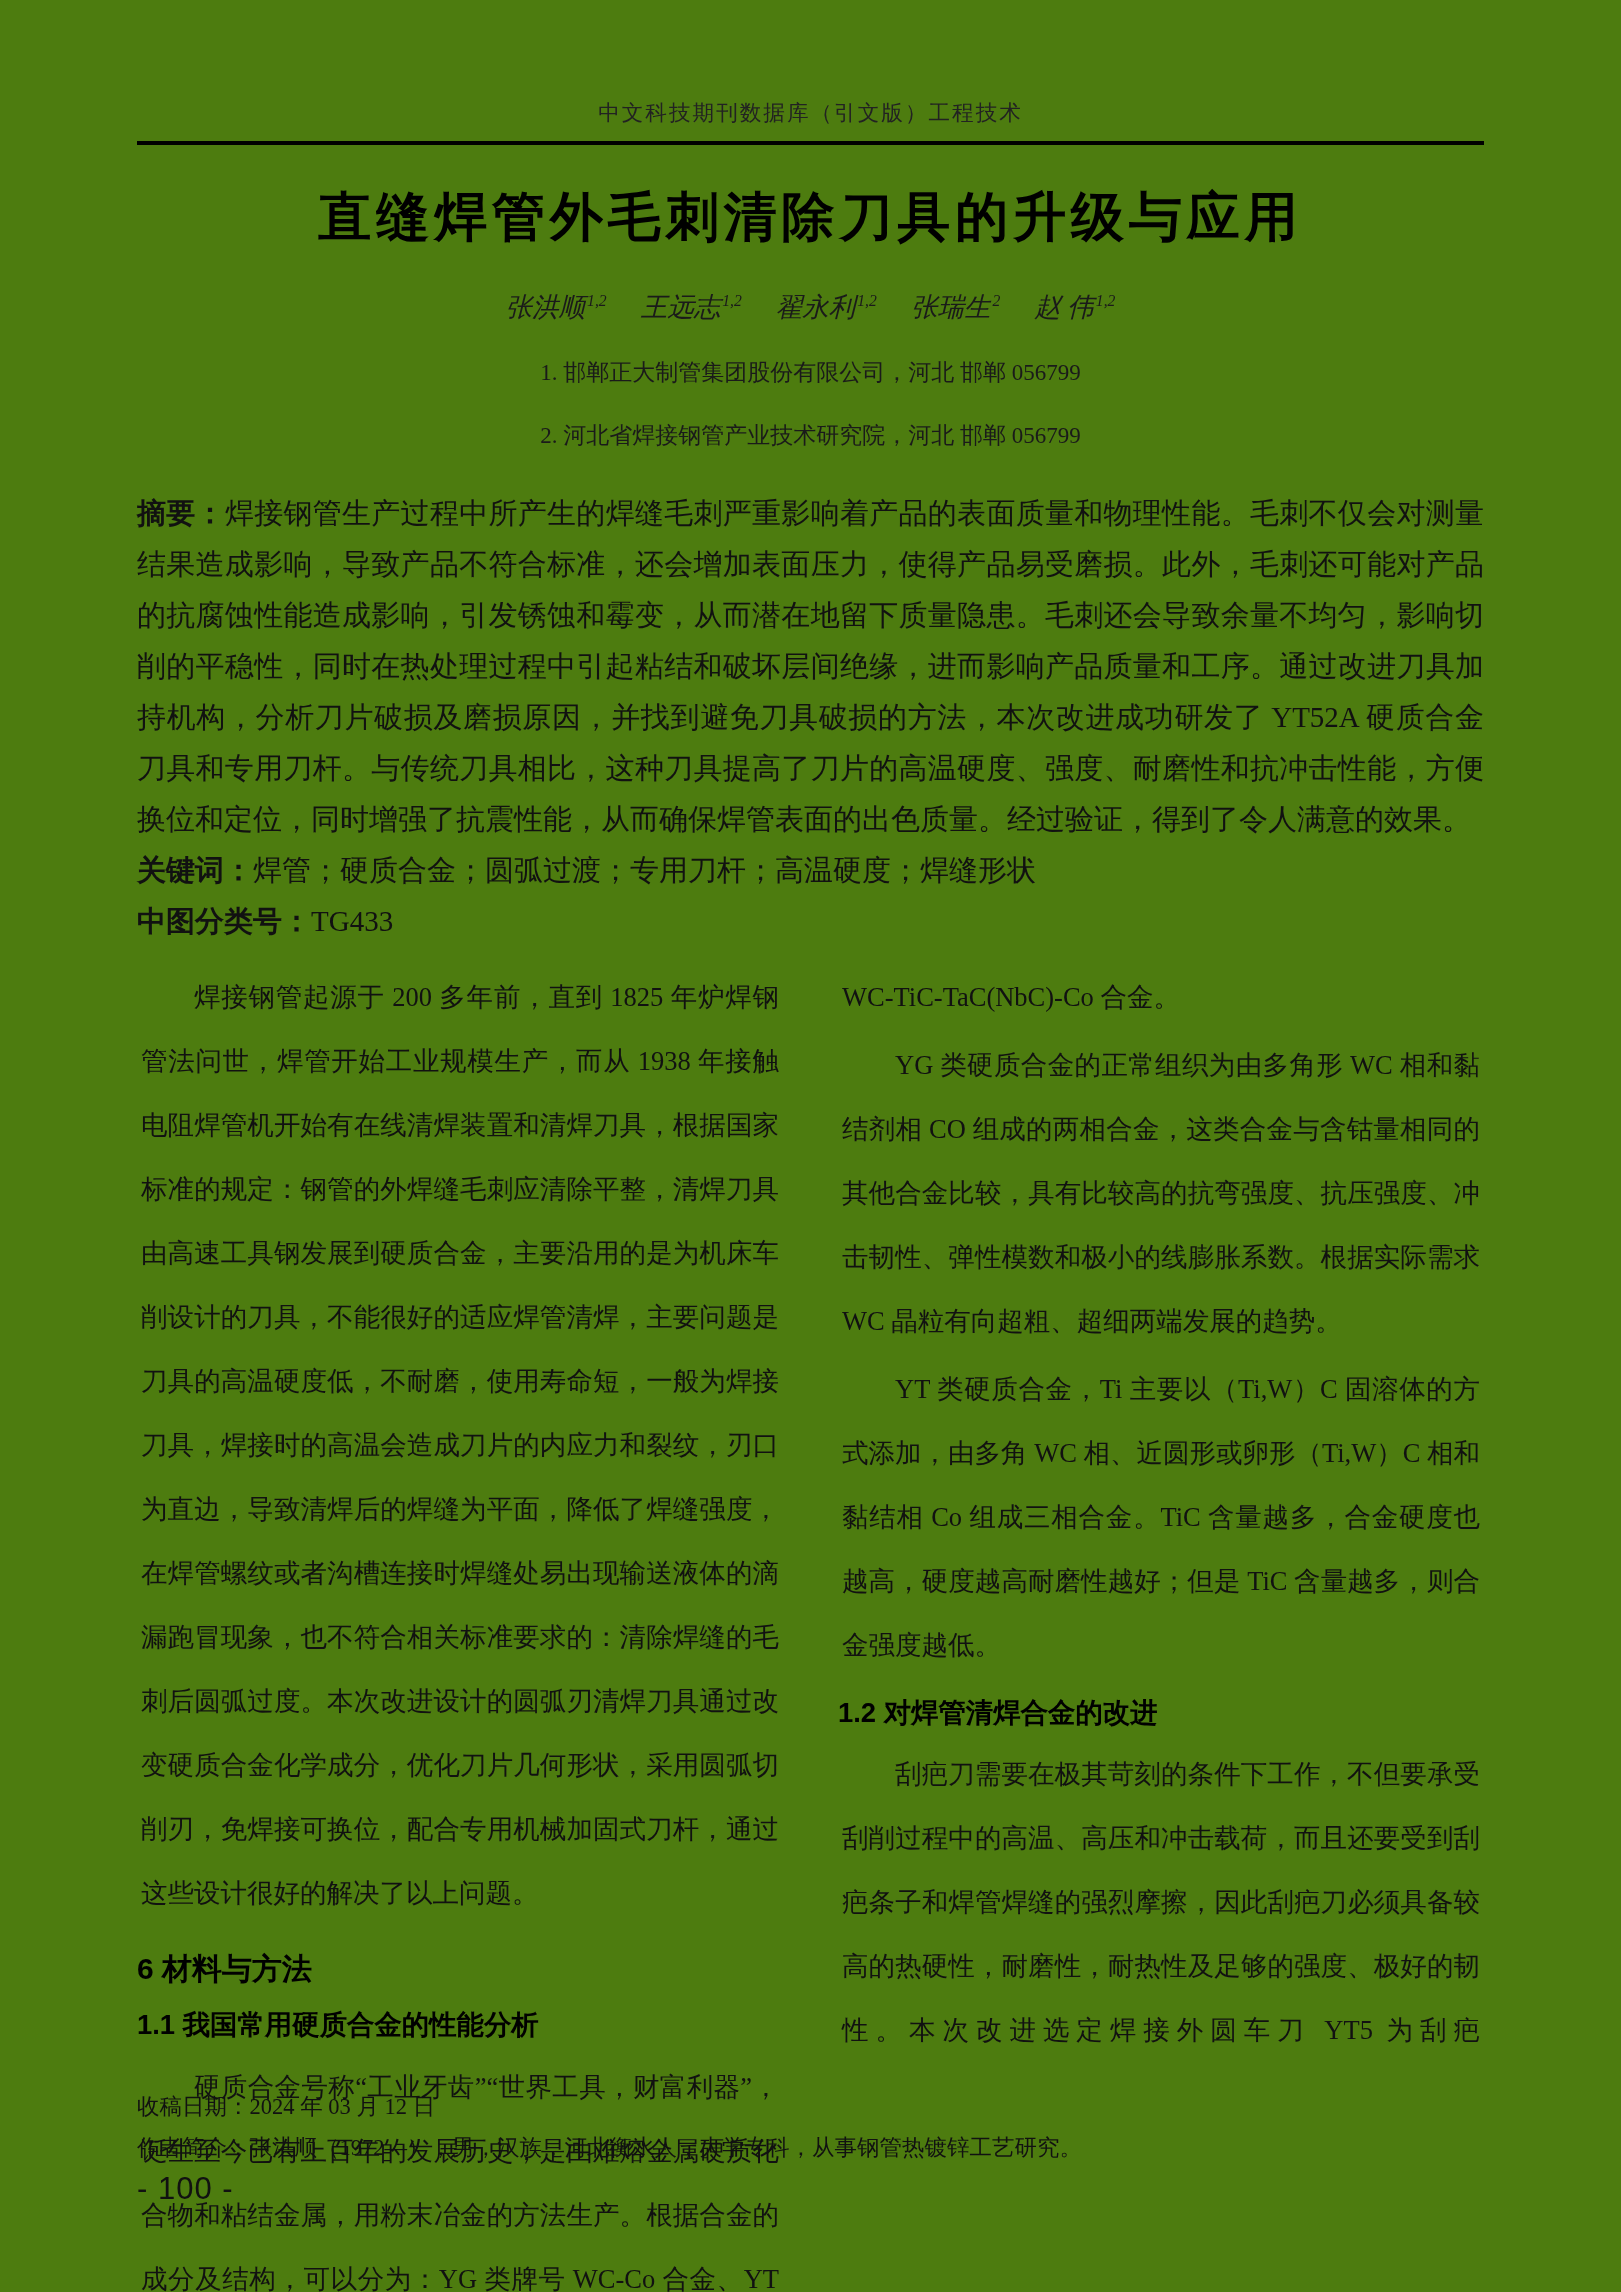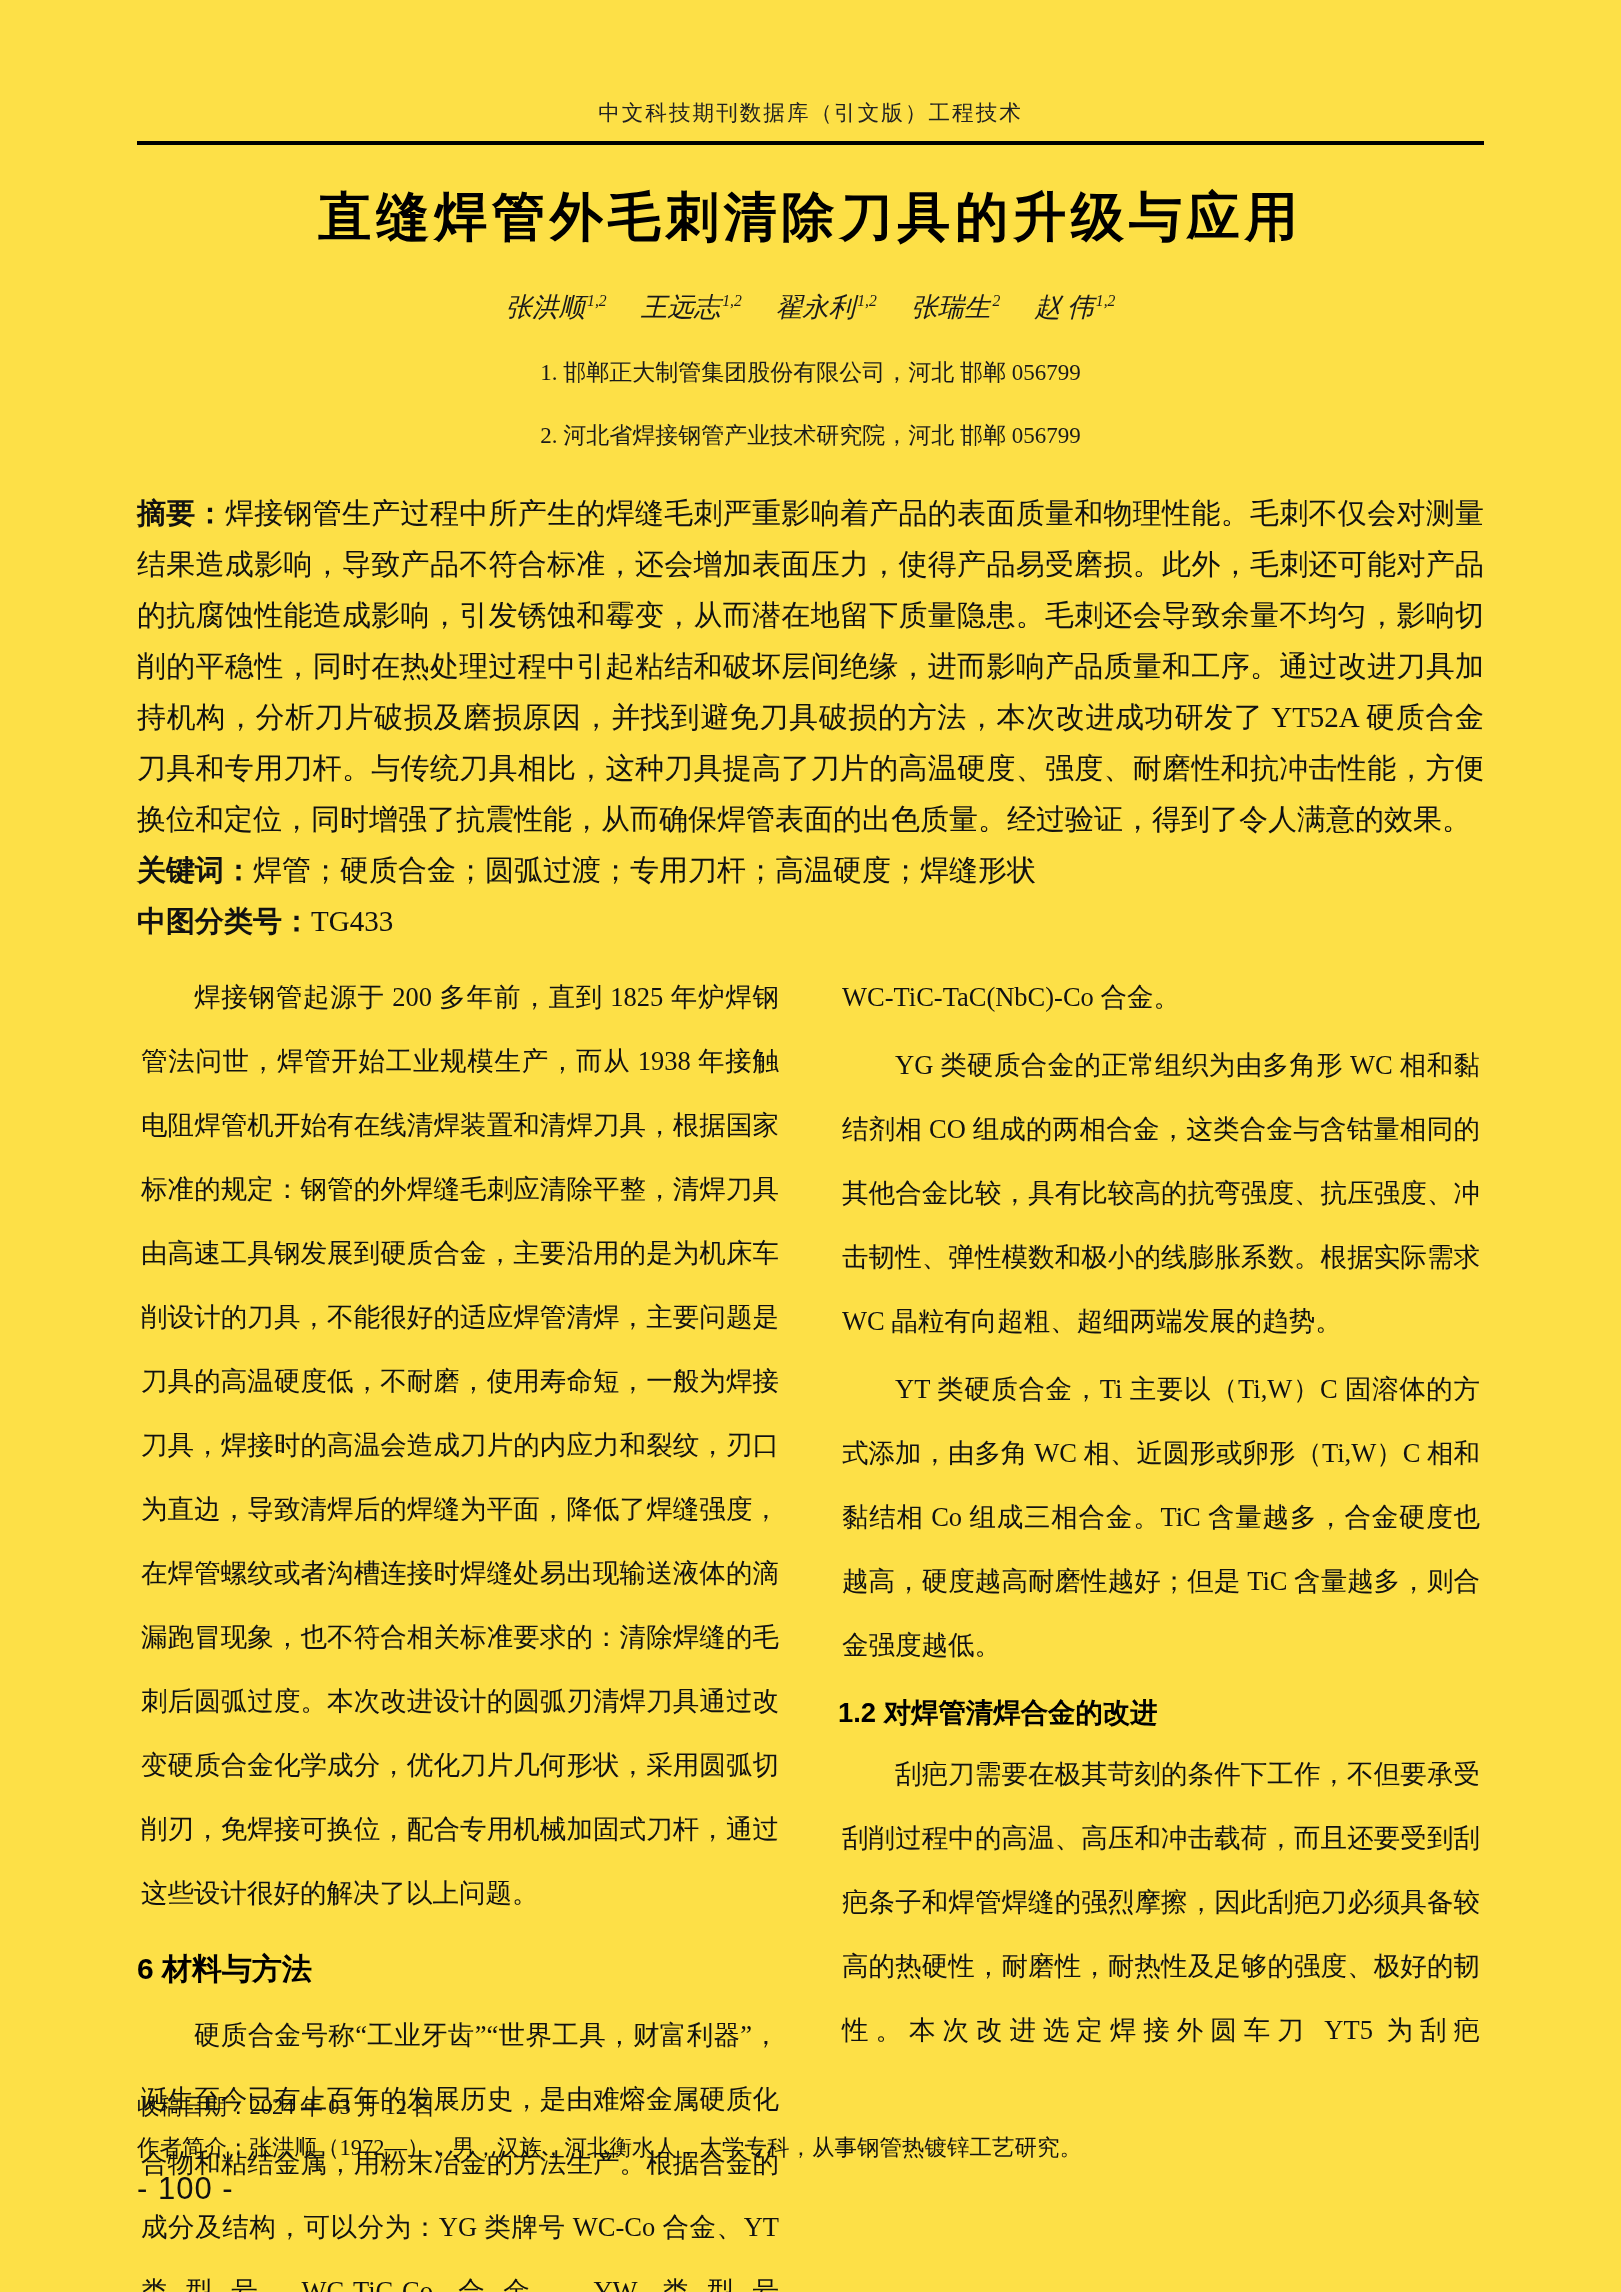--- a/index.html
+++ b/index.html
@@ -1,20 +1,20 @@
 <!DOCTYPE html>
 <html lang="zh"><head>
 <meta charset="utf-8">
 <style>
   html,body{margin:0;padding:0;background:#888;}
   .page{
     position:relative;
     width:1621px;height:2293px;
     margin:0 auto;
-    background:#fde047;
+    background:#4d7c0f;
     color:#111;
     overflow:hidden;
     font-family:"Liberation Serif","DejaVu Serif",serif;
   }
   .content{width:1347px;margin:0 auto;}
   .journal-header{
     padding-top:98px;
     text-align:center;
     font-size:21.6px;
     letter-spacing:2px;
@@ -128,20 +128,21 @@
 
     <p class="meta-block kw-line"><span class="meta-label">关键词：</span><span>焊管；硬质合金；圆弧过渡；专用刀杆；高温硬度；焊缝形状</span></p>
 
     <p class="meta-block clc-line"><span class="meta-label">中图分类号：</span><span>TG433</span></p>
   </div>
 
   <div class="columns">
     <div class="col">
         <p class="body-p indent">焊接钢管起源于 200 多年前，直到 1825 年炉焊钢管法问世，焊管开始工业规模生产，而从 1938 年接触电阻焊管机开始有在线清焊装置和清焊刀具，根据国家标准的规定：钢管的外焊缝毛刺应清除平整，清焊刀具由高速工具钢发展到硬质合金，主要沿用的是为机床车削设计的刀具，不能很好的适应焊管清焊，主要问题是刀具的高温硬度低，不耐磨，使用寿命短，一般为焊接刀具，焊接时的高温会造成刀片的内应力和裂纹，刃口为直边，导致清焊后的焊缝为平面，降低了焊缝强度，在焊管螺纹或者沟槽连接时焊缝处易出现输送液体的滴漏跑冒现象，也不符合相关标准要求的：清除焊缝的毛刺后圆弧过度。本次改进设计的圆弧刃清焊刀具通过改变硬质合金化学成分，优化刀片几何形状，采用圆弧切削刃，免焊接可换位，配合专用机械加固式刀杆，通过这些设计很好的解决了以上问题。</p>
         <div class="sec-h1">6 材料与方法</div>
+        <div class="sec-h2">1.1 我国常用硬质合金的性能分析</div>
         <p class="body-p indent jlast">硬质合金号称“工业牙齿”“世界工具，财富利器”，诞生至今已有上百年的发展历史，是由难熔金属硬质化合物和粘结金属，用粉末冶金的方法生产。根据合金的成分及结构，可以分为：YG 类牌号 WC-Co 合金、YT 类型号 WC-TiC-Co 合金、YW 类型号</p>
       </div>
     <div class="col">
         <p class="body-p">WC-TiC-TaC(NbC)-Co 合金。</p>
         <p class="body-p indent">YG 类硬质合金的正常组织为由多角形 WC 相和黏结剂相 CO 组成的两相合金，这类合金与含钴量相同的其他合金比较，具有比较高的抗弯强度、抗压强度、冲击韧性、弹性模数和极小的线膨胀系数。根据实际需求 WC 晶粒有向超粗、超细两端发展的趋势。</p>
         <p class="body-p indent">YT 类硬质合金，Ti 主要以（Ti,W）C 固溶体的方式添加，由多角 WC 相、近圆形或卵形（Ti,W）C 相和黏结相 Co 组成三相合金。TiC 含量越多，合金硬度也越高，硬度越高耐磨性越好；但是 TiC 含量越多，则合金强度越低。</p>
         <div class="sec-h2">1.2 对焊管清焊合金的改进</div>
         <p class="body-p indent jlast">刮疤刀需要在极其苛刻的条件下工作，不但要承受刮削过程中的高温、高压和冲击载荷，而且还要受到刮疤条子和焊管焊缝的强烈摩擦，因此刮疤刀必须具备较高的热硬性，耐磨性，耐热性及足够的强度、极好的韧性。本次改进选定焊接外圆车刀 YT5 为刮疤</p>
       </div>
   </div>

